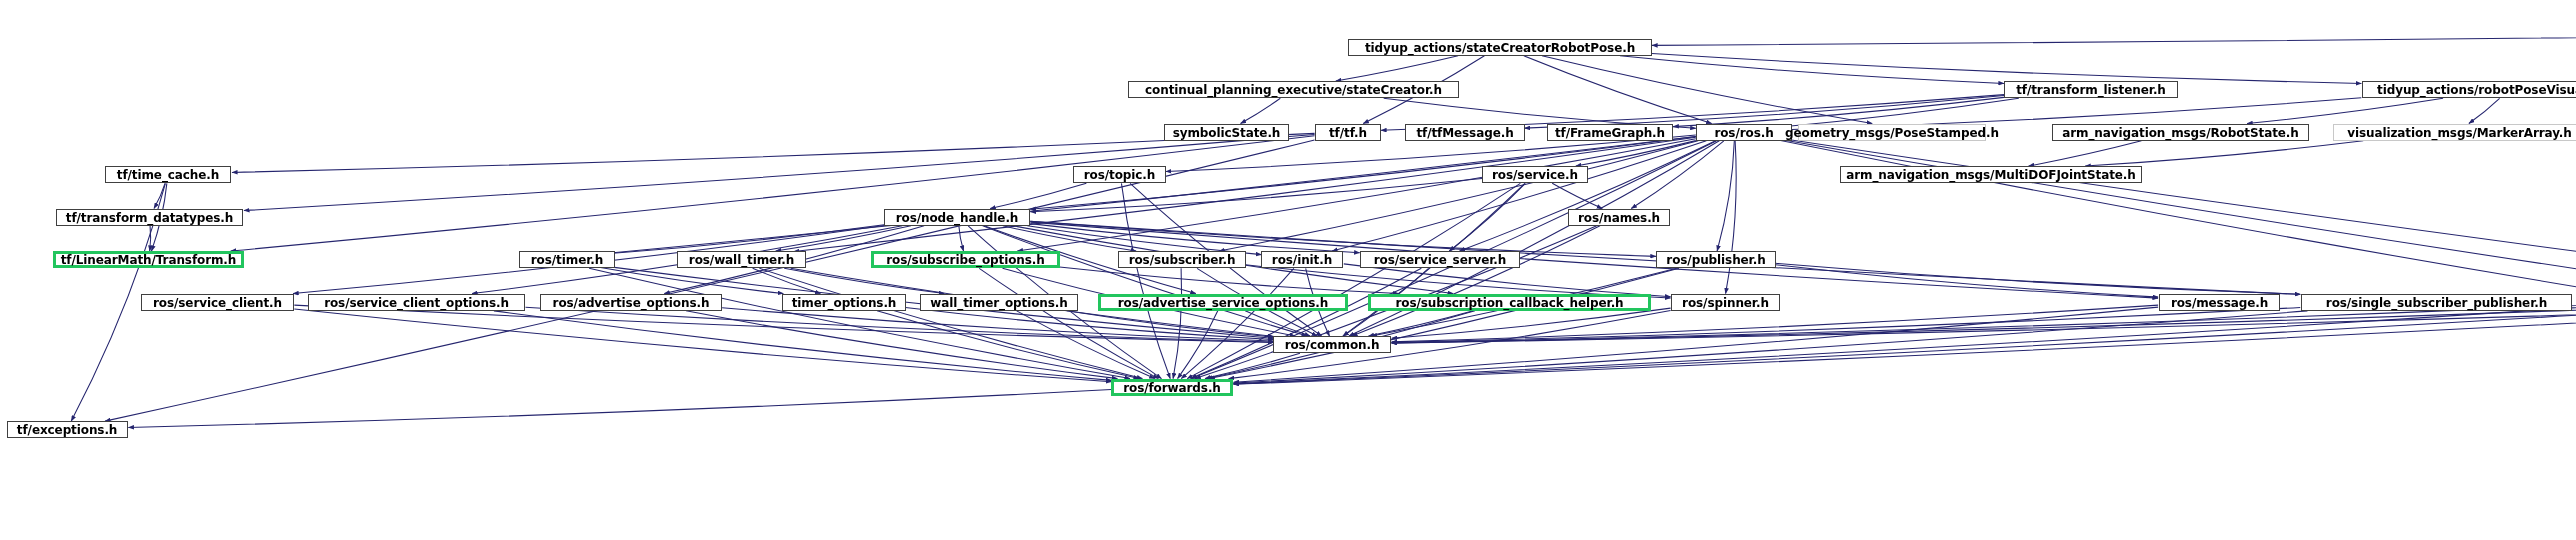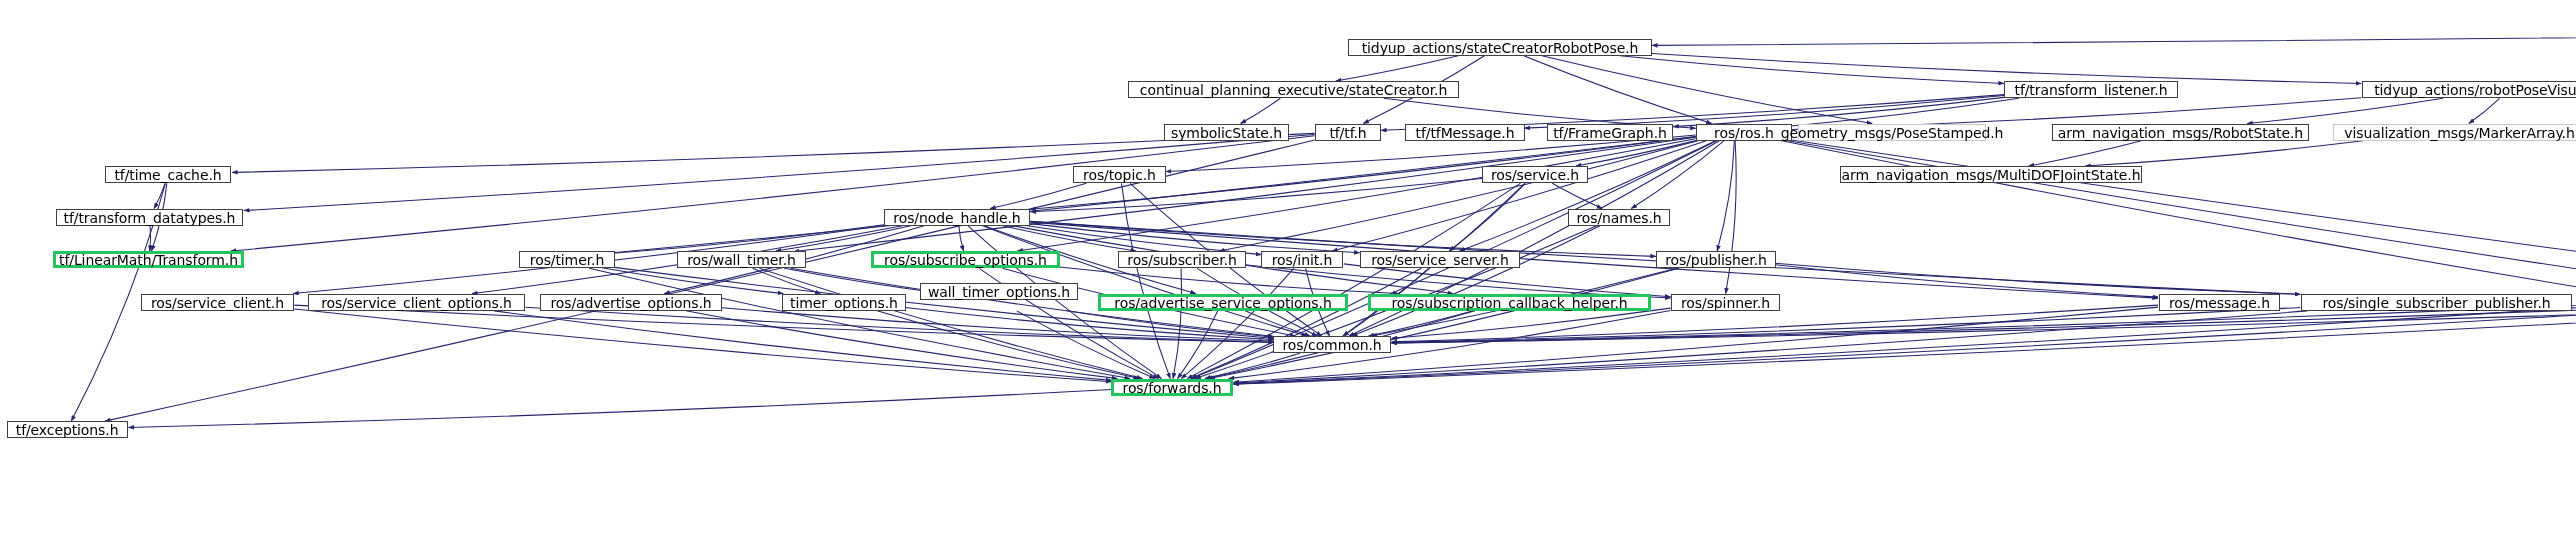--- a/index.html
+++ b/index.html
@@ -20,27 +20,28 @@
   }
   .node{
     position:absolute;
     box-sizing:border-box;
     display:flex;
     align-items:center;
     justify-content:center;
     height:17.3px;
     background:#ffffff;
     border:0.7px solid #000000;
-    font-size:14px;
+    font-size:12px;
     line-height:1;
     color:#000000;
     white-space:nowrap;
     padding:0 4.7px;
     letter-spacing:-0.1px;
     z-index:5;
+    font-weight:bold;
   }
   
   .node.solid{ border:1px solid #404040; }
   
   .node.red{ border:3px solid #22c55e; }
   
   .node.grey{ border:1px solid #c8c8c8; }
 </style>
 </head>
 <body>
@@ -206,21 +207,21 @@
       <div class="node solid" style="left: 665px; top: 251px; width: 129px; margin-left: 12px;">ros/wall_timer.h</div>
       <div class="node red" style="left: 871px; top: 251px; width: 189px;">ros/subscribe_options.h</div>
       <div class="node solid" style="left: 1118px; top: 251px; width: 128px;">ros/subscriber.h</div>
       <div class="node solid" style="left: 1261px; top: 251px; width: 82px;">ros/init.h</div>
       <div class="node solid" style="left: 1360px; top: 251px; width: 160px;">ros/service_server.h</div>
       <div class="node solid" style="left: 1656px; top: 251px; width: 120px;">ros/publisher.h</div>
       <div class="node solid" style="left: 141px; top: 294px; width: 153px;">ros/service_client.h</div>
       <div class="node solid" style="left: 308px; top: 294px; width: 217px;">ros/service_client_options.h</div>
       <div class="node solid" style="left: 540px; top: 294px; width: 182px;">ros/advertise_options.h</div>
       <div class="node solid" style="left: 782px; top: 294px; width: 124px;">timer_options.h</div>
-      <div class="node solid" style="left: 920px; top: 283px; width: 158px;">wall_timer_options.h</div>
+      <div class="node solid" style="left: 920px; top: 294px; width: 158px;">wall_timer_options.h</div>
       <div class="node red" style="left: 1098px; top: 294px; width: 250px;">ros/advertise_service_options.h</div>
       <div class="node red" style="left: 1368px; top: 294px; width: 283px;">ros/subscription_callback_helper.h</div>
       <div class="node solid" style="left: 1671px; top: 294px; width: 109px;">ros/spinner.h</div>
       <div class="node solid" style="left: 2159px; top: 294px; width: 121px;">ros/message.h</div>
       <div class="node solid" style="left: 2301px; top: 294px; width: 271px;">ros/single_subscriber_publisher.h</div>
       <div class="node solid" style="left: 1273px; top: 336px; width: 118px;">ros/common.h</div>
       <div class="node red" style="left: 1111px; top: 379px; width: 122px;">ros/forwards.h</div>
       <div class="node solid" style="left: 6.6px; top: 421px; width: 121px;">tf/exceptions.h</div>
     </div>
 </div>

